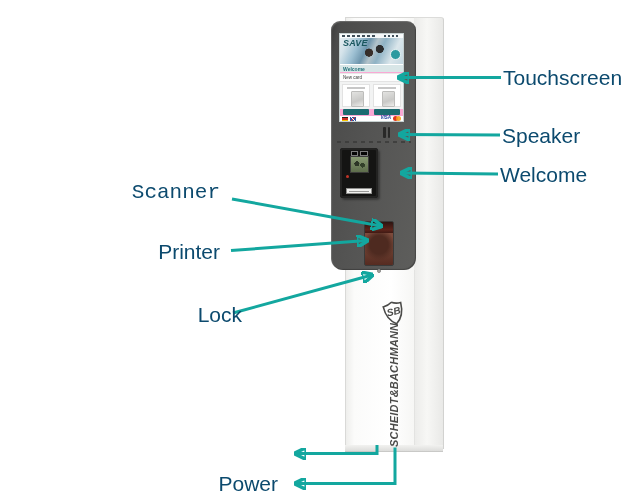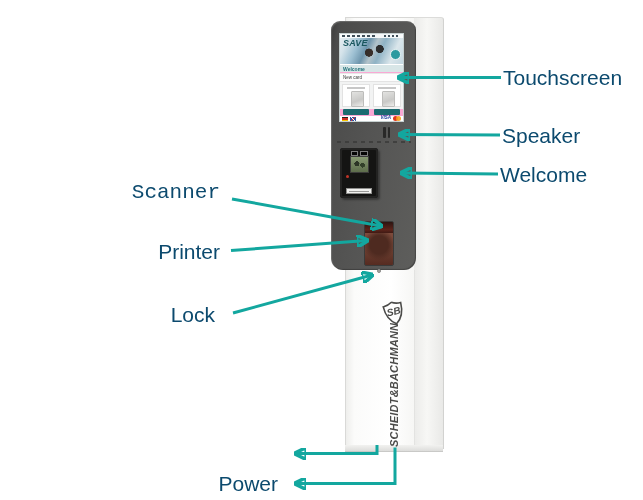--- a/index.html
+++ b/index.html
@@ -212,16 +212,16 @@
     <line x1="233" y1="313" x2="372" y2="275" marker-end="url(#ah)"></line>
     <path d="M377 445 L377 453.5 L296 453.5" marker-end="url(#ah)"></path>
     <path d="M395 447.5 L395 483.5 L296 483.5" marker-end="url(#ah)"></path>
   </svg>
 
   <div class="lbl" style="left:503px;top:77px;">Touchscreen</div>
   <div class="lbl" style="left:502px;top:135px;">Speaker</div>
   <div class="lbl" style="left:500px;top:174px;">Welcome</div>
   <div class="lbl rt" style="right:423px;top:192px;font-family:Liberation Mono, monospace;">Scanner</div>
   <div class="lbl rt" style="right:423px;top:251px;">Printer</div>
-  <div class="lbl rt" style="right:428px;top:314px;text-align:right;">Lock</div>
+  <div class="lbl rt" style="right:401px;top:314px;text-align:right;">Lock</div>
   <div class="lbl rt" style="right:365px;top:483px;">Power</div>
 
 </div>
 
 </body></html>

